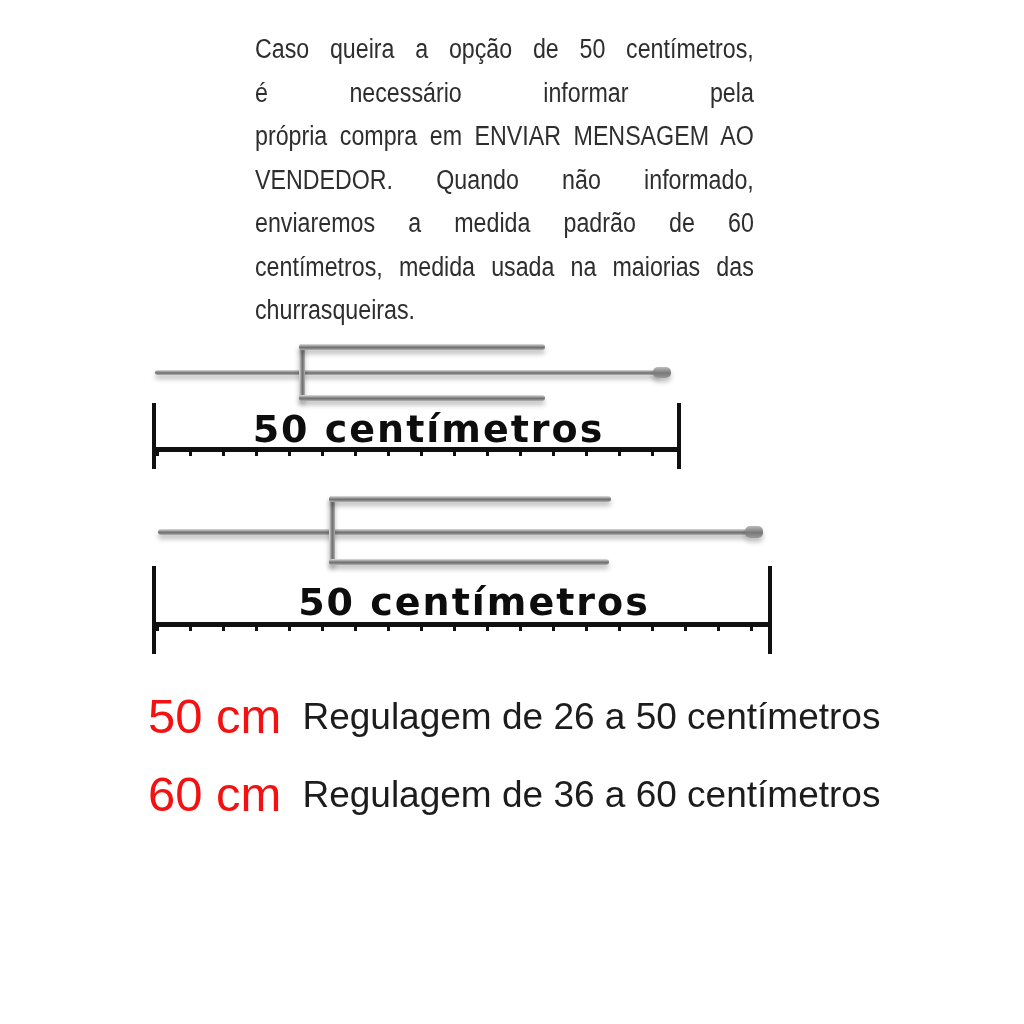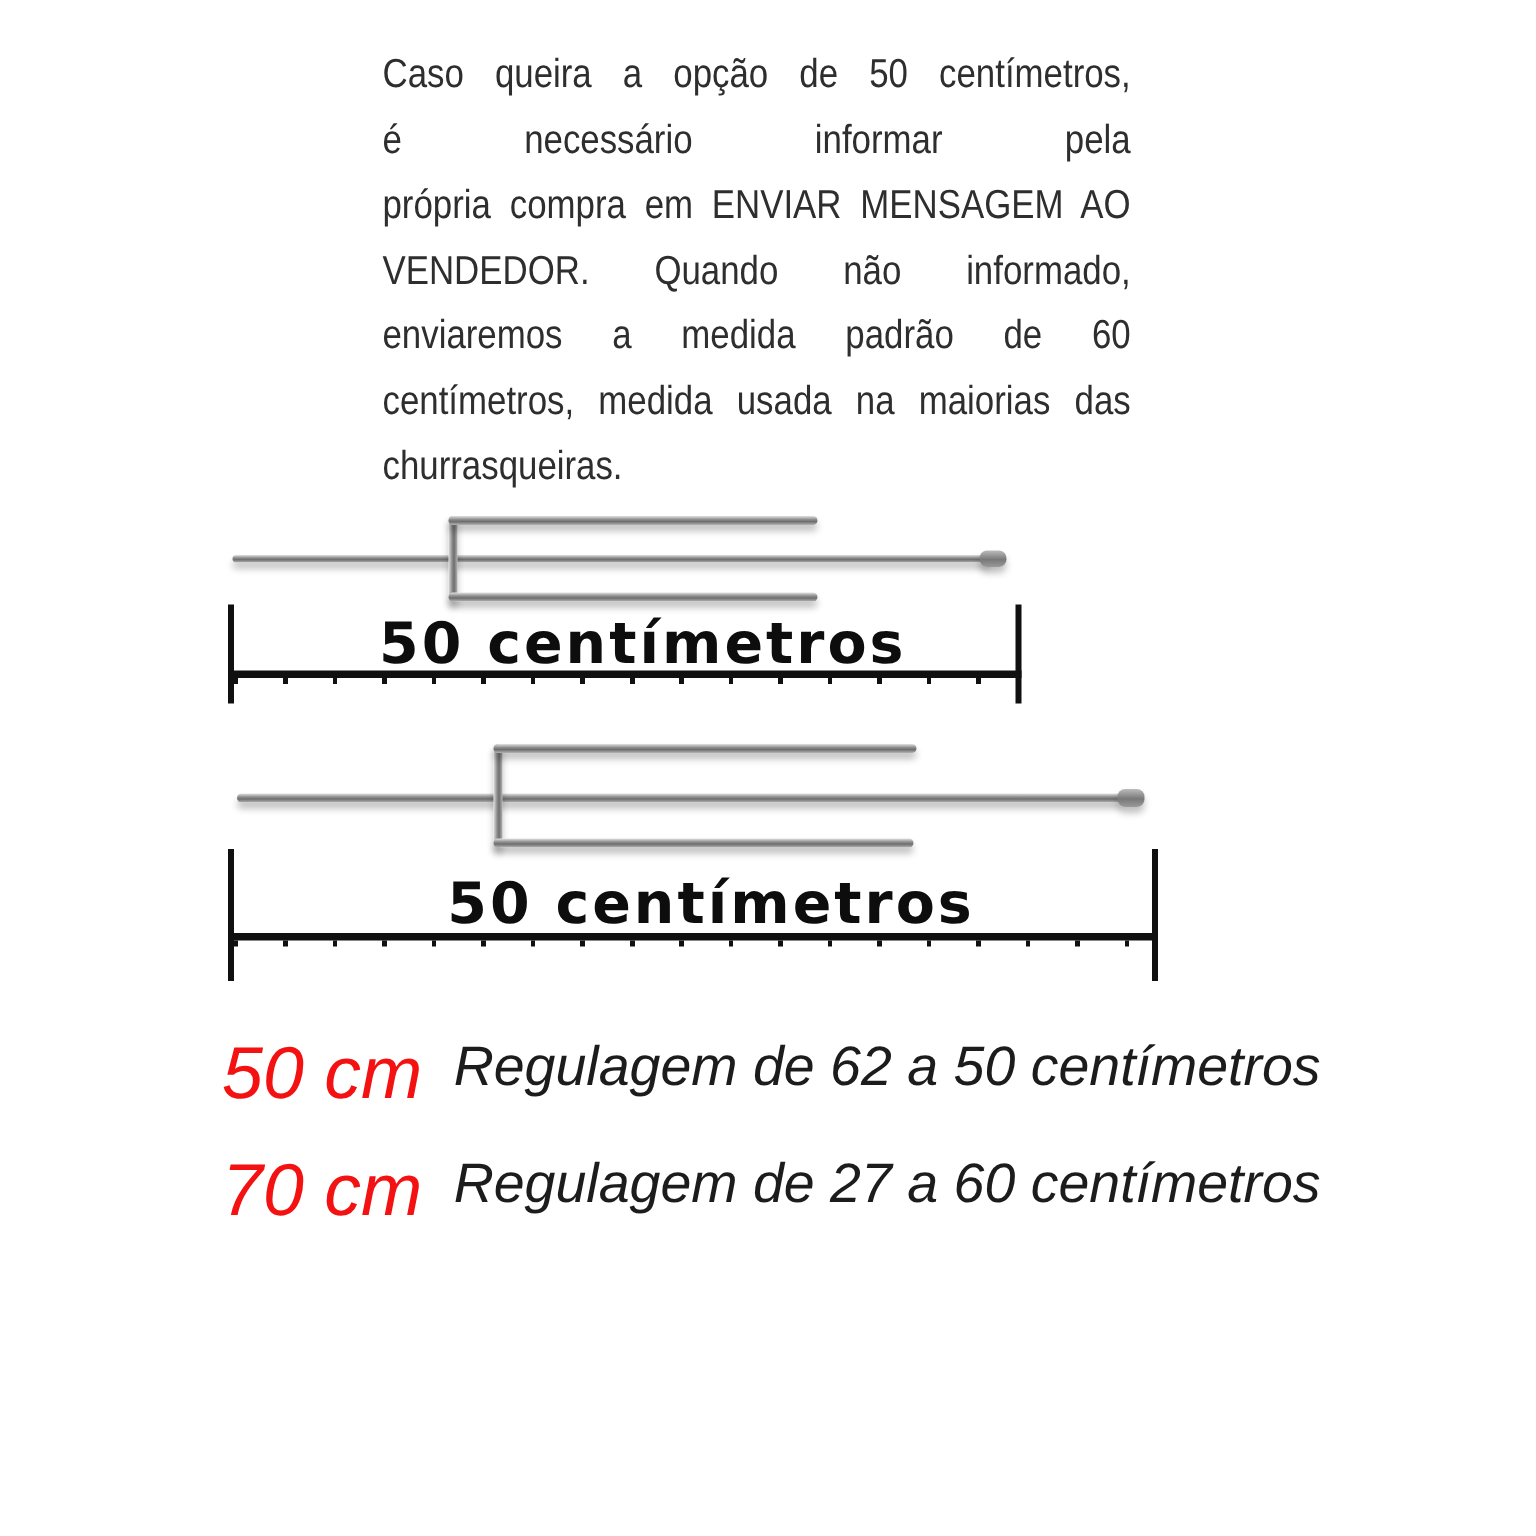--- a/index.html
+++ b/index.html
@@ -41,21 +41,21 @@
     position:absolute; left:4px; right:4px; height:4px;
     background:repeating-linear-gradient(90deg,#101010 0 3px,transparent 3px 33px);
   }
   .ruler .mlabel {
     position:absolute; left:0; right:0; text-align:center;
     font-family:"DejaVu Sans", sans-serif; font-weight:bold;
     font-size:38px; letter-spacing:2px; color:#0d0d0d; line-height:1;padding-left:24px;
   }
 
   
-  .legend-row { position:absolute; display:flex; align-items:flex-start; gap:21px;font-style:italic; }
+  .legend-row { position:absolute; display:flex; align-items:center; gap:21px; }
   .legend-row .size { color:#f31111; font-size:49px; line-height:1; }
   .legend-row .desc { color:#1c1c1c; font-size:37px; line-height:1; }
 </style>
 </head>
 <body>
 
 <div class="canvas">
 
   <div class="intro">
     <div class="jline">Caso queira a opção de 50 centímetros,</div>
@@ -94,20 +94,20 @@
   <div class="ruler" style="left:152px; top:566px; width:620px; height:94px;">
     <div class="endbar left" style="height:88px;"></div>
     <div class="endbar right" style="height:88px;"></div>
     <div class="rline" style="top:56px;"></div>
     <div class="ticks" style="top:61px;"></div>
     <div class="mlabel" style="bottom:39px;">50 centímetros</div>
   </div>
 
   <div class="legend-row" style="left:148px; top:692px;">
     <span class="size">50 cm</span>
-    <span class="desc">Regulagem de 62 a 50 centímetros</span>
+    <span class="desc">Regulagem de 26 a 50 centímetros</span>
   </div>
   <div class="legend-row" style="left:148px; top:770px;">
-    <span class="size">70 cm</span>
-    <span class="desc">Regulagem de 27 a 60 centímetros</span>
+    <span class="size">60 cm</span>
+    <span class="desc">Regulagem de 36 a 60 centímetros</span>
   </div>
 
 </div>
 
 </body></html>

